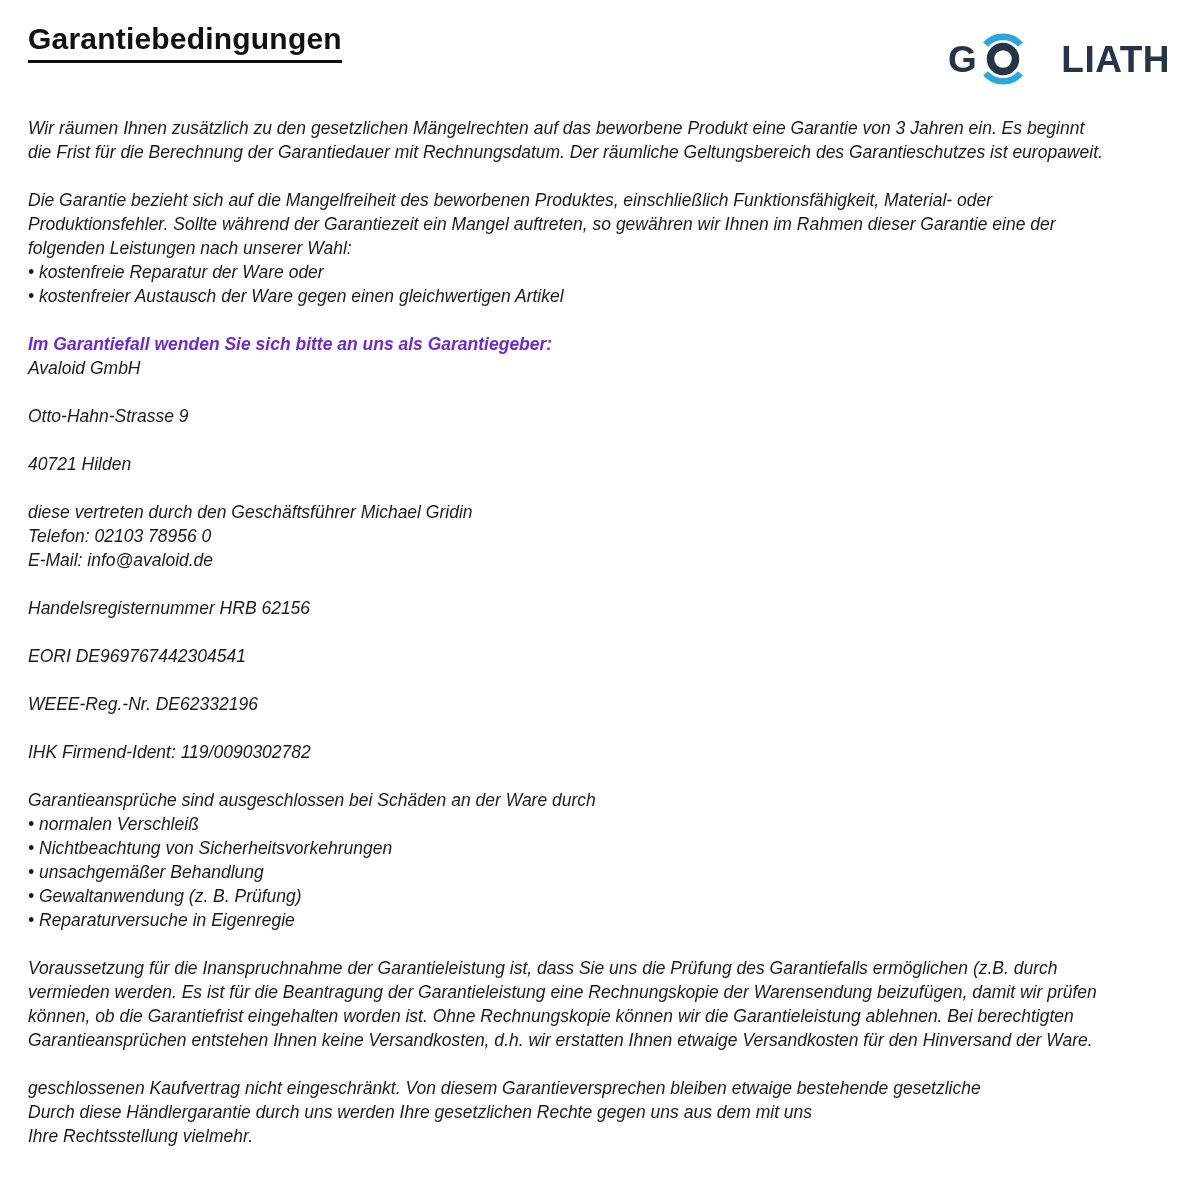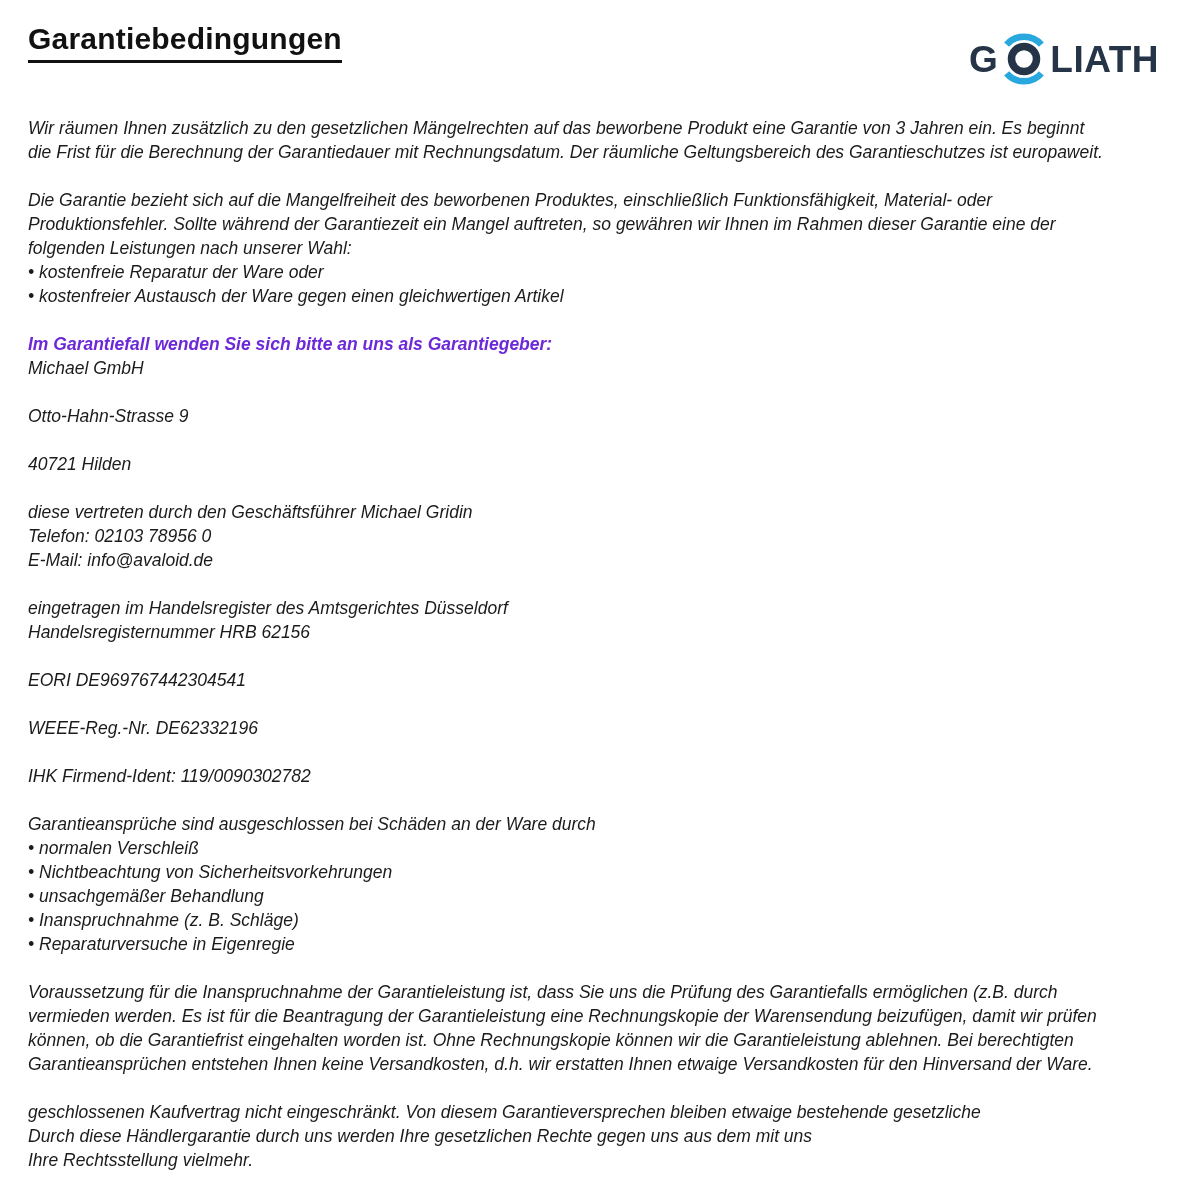--- a/index.html
+++ b/index.html
@@ -11,21 +11,21 @@
     overflow: hidden;
   }
   body {
     font-family: "Liberation Sans", sans-serif;
     font-size: 17.5px;
     line-height: 24px;
     color: #1b1b1b;
     -webkit-font-smoothing: antialiased;
   }
   .page {
-    padding: 22px 39px 0 28px;
+    padding: 22px 28px 0 28px;
     box-sizing: border-box;
     width: 1200px;
     height: 1200px;
   }
   .header {
     display: flex;
     justify-content: space-between;
     align-items: flex-start;
     margin-bottom: 26px;
   }
@@ -77,70 +77,69 @@
     <div class="logo">
       <span class="logo-text" style="color: rgb(37, 52, 71);">G</span>
       <svg class="logo-o" viewBox="0 0 52 62" aria-hidden="true">
 
         <path d="M 8.6 16.6 A 23 23 0 0 1 43.4 16.6" fill="none" stroke-width="6.5" stroke-linecap="butt" stroke="#29a8e0"></path>
 
         <path d="M 8.6 45.4 A 23 23 0 0 0 43.4 45.4" fill="none" stroke-width="6.5" stroke-linecap="butt" stroke="#29a8e0"></path>
 
         <circle cx="26" cy="31" r="12.5" fill="none" stroke-width="7.5" stroke="#253447"></circle>
       </svg>
-      <span class="logo-text" style="color: rgb(37, 52, 71);">LIATH</span>
+      <span class="logo-text" style="color: rgb(37, 52, 71); margin-left: 32px;">LIATH</span>
     </div>
   </div>
 
   <div class="para">
       <div class="line">Wir räumen Ihnen zusätzlich zu den gesetzlichen Mängelrechten auf das beworbene Produkt eine Garantie von 3 Jahren ein. Es beginnt</div>
       <div class="line">die Frist für die Berechnung der Garantiedauer mit Rechnungsdatum. Der räumliche Geltungsbereich des Garantieschutzes ist europaweit.</div>
     </div>
 
   <div class="para">
       <div class="line">Die Garantie bezieht sich auf die Mangelfreiheit des beworbenen Produktes, einschließlich Funktionsfähigkeit, Material- oder</div>
       <div class="line">Produktionsfehler. Sollte während der Garantiezeit ein Mangel auftreten, so gewähren wir Ihnen im Rahmen dieser Garantie eine der</div>
       <div class="line">folgenden Leistungen nach unserer Wahl:</div>
       <div class="line">• kostenfreie Reparatur der Ware oder</div>
       <div class="line">• kostenfreier Austausch der Ware gegen einen gleichwertigen Artikel</div>
     </div>
 
   <div class="para">
     <div class="bold line">Im Garantiefall wenden Sie sich bitte an uns als Garantiegeber:</div>
-    <div class="line">Michael GmbH</div>
+    <div class="line">Avaloid GmbH</div>
   </div>
 
   <div class="para line">Otto-Hahn-Strasse 9</div>
 
   <div class="para line">40721 Hilden</div>
 
   <div class="para">
     <div class="line">diese vertreten durch den Geschäftsführer Michael Gridin</div>
     <div class="line">Telefon: 02103 78956 0</div>
     <div class="line">E-Mail: info@avaloid.de</div>
   </div>
 
   <div class="para">
-    <div class="line">eingetragen im Handelsregister des Amtsgerichtes Düsseldorf</div>
     <div class="line">Handelsregisternummer HRB 62156</div>
   </div>
 
   <div class="para line">EORI DE969767442304541</div>
 
   <div class="para line">WEEE-Reg.-Nr. DE62332196</div>
 
   <div class="para line">IHK Firmend-Ident: 119/0090302782</div>
 
   <div class="para">
     <div class="line">Garantieansprüche sind ausgeschlossen bei Schäden an der Ware durch</div>
     <div>
         <div class="line">• normalen Verschleiß</div>
         <div class="line">• Nichtbeachtung von Sicherheitsvorkehrungen</div>
         <div class="line">• unsachgemäßer Behandlung</div>
-        <div class="line">• Inanspruchnahme (z. B. Schläge)</div>
+        <div class="line">• Gewaltanwendung (z. B. Prüfung)</div>
         <div class="line">• Reparaturversuche in Eigenregie</div>
       </div>
   </div>
 
   <div class="para">
       <div class="line">Voraussetzung für die Inanspruchnahme der Garantieleistung ist, dass Sie uns die Prüfung des Garantiefalls ermöglichen (z.B. durch</div>
       <div class="line">vermieden werden. Es ist für die Beantragung der Garantieleistung eine Rechnungskopie der Warensendung beizufügen, damit wir prüfen</div>
       <div class="line">können, ob die Garantiefrist eingehalten worden ist. Ohne Rechnungskopie können wir die Garantieleistung ablehnen. Bei berechtigten</div>
       <div class="line">Garantieansprüchen entstehen Ihnen keine Versandkosten, d.h. wir erstatten Ihnen etwaige Versandkosten für den Hinversand der Ware.</div>
     </div>

